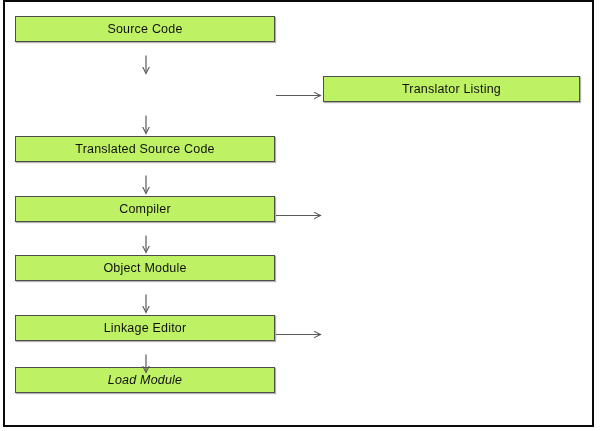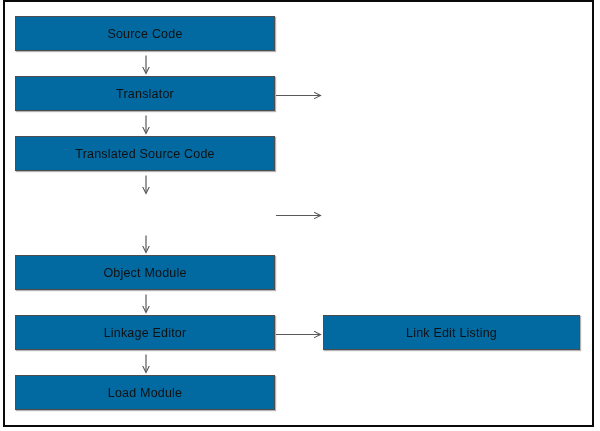--- a/index.html
+++ b/index.html
@@ -17,78 +17,78 @@
     top: 0px;
     width: 591px;
     height: 427px;
     border: 2px solid #0a0a0a;
     box-sizing: border-box;
     background: #ffffff;
   }
   .box {
     position: absolute;
     box-sizing: border-box;
-    height: 35px;
-    background: #0369a1;
+    height: 26px;
+    background: #bef264;
     border: 1px solid #4d4d4d;
     box-shadow: 1px 1px 1px rgba(0,0,0,0.30);
     display: flex;
     align-items: center;
     justify-content: center;
     font-size: 12.5px;
     color: #111111;
     text-align: center;
     letter-spacing: 0.2px;
   }
   .box.left  { left: 15px;  width: 260px; }
   .box.right { left: 323px; width: 257px; }
 
   .r1 { top: 16px; }
   .r2 { top: 76px; }
   .r3 { top: 136px; align-items: center; }
   .r4 { top: 196px; }
   .r5 { top: 255px; text-align: right; }
   .r6 { top: 315px; }
-  .r7 { top: 375px; }
+  .r7 { top: 367px; font-style: italic; }
 
   svg.connectors {
     position: absolute;
     left: 0; top: 0;
     width: 600px; height: 431px;
     pointer-events: none;
   }
   svg.connectors line { stroke: #595959; stroke-width: 1.2; fill: none; }
 </style>
 </head>
 <body>
 
 <div class="canvas">
   <div class="frame"></div>
 
   <div class="box left r1">
     <span>Source Code</span>
   </div>
-  <div class="box left r2">
-    <span>Translator</span>
-  </div>
   <div class="box left r3">
     <span>Translated Source Code</span>
+  </div>
+  <div class="box left r4">
+    <span>Compiler</span>
   </div>
   <div class="box left r5">
     <span>Object Module</span>
   </div>
   <div class="box left r6">
     <span>Linkage Editor</span>
   </div>
   <div class="box left r7">
     <span>Load Module</span>
   </div>
 
-  <div class="box right r6">
-    <span>Link Edit Listing</span>
+  <div class="box right r2">
+    <span>Translator Listing</span>
   </div>
 
   <svg class="connectors" viewBox="0 0 600 431" xmlns="http://www.w3.org/2000/svg">
     <defs>
       <marker id="arrowhead" markerWidth="9" markerHeight="9" refX="6.5" refY="3.5" orient="auto" markerUnits="userSpaceOnUse">
         <path d="M0,0 L7,3.5 L0,7" fill="none" stroke="#595959" stroke-width="1.1"></path>
       </marker>
     </defs>
     <line x1="146" y1="55.5" x2="146" y2="73" marker-end="url(#arrowhead)"></line>
     <line x1="146" y1="115.5" x2="146" y2="133" marker-end="url(#arrowhead)"></line>

